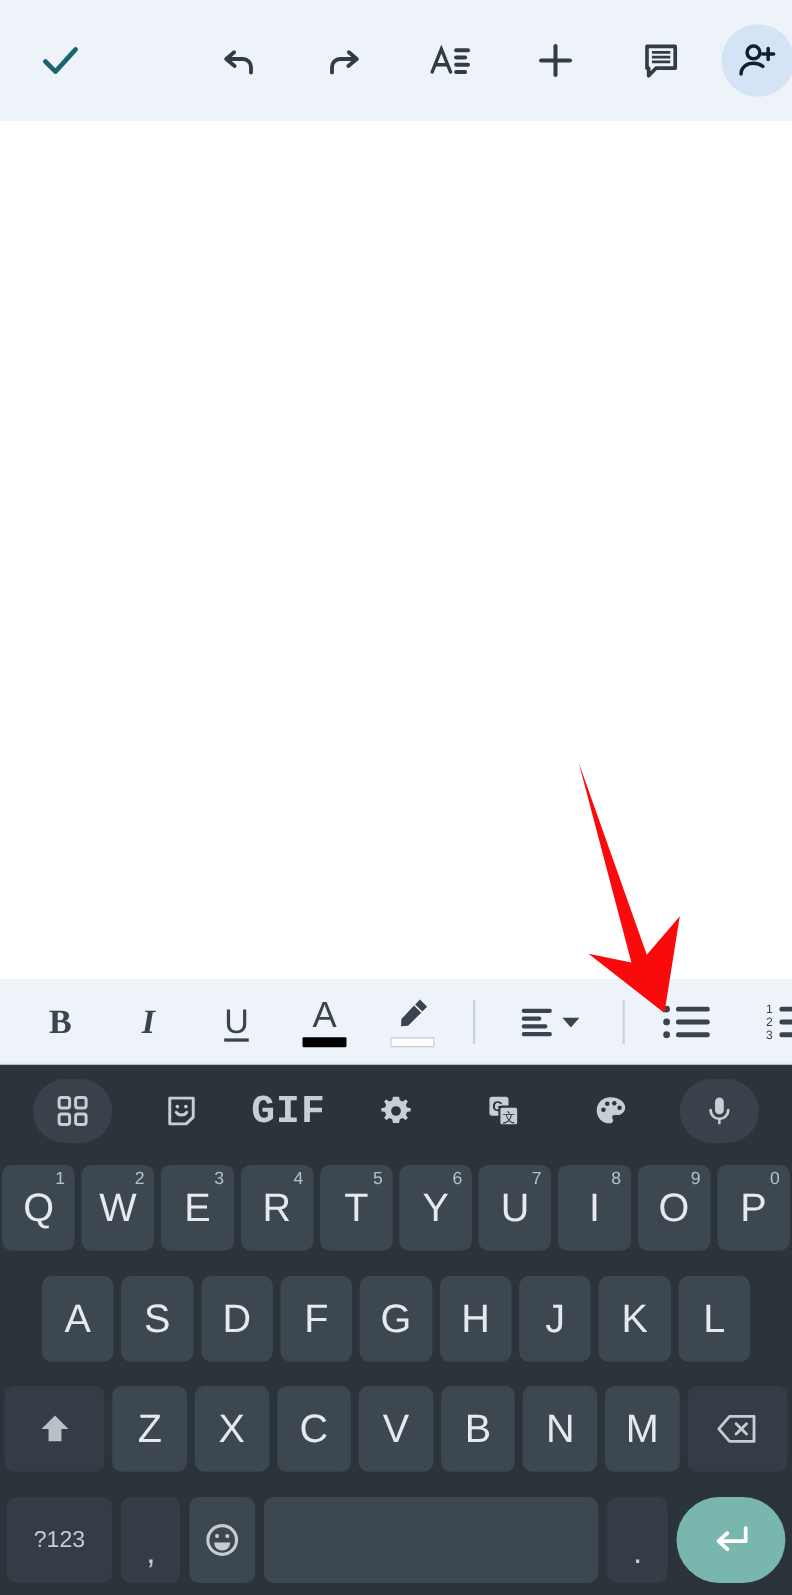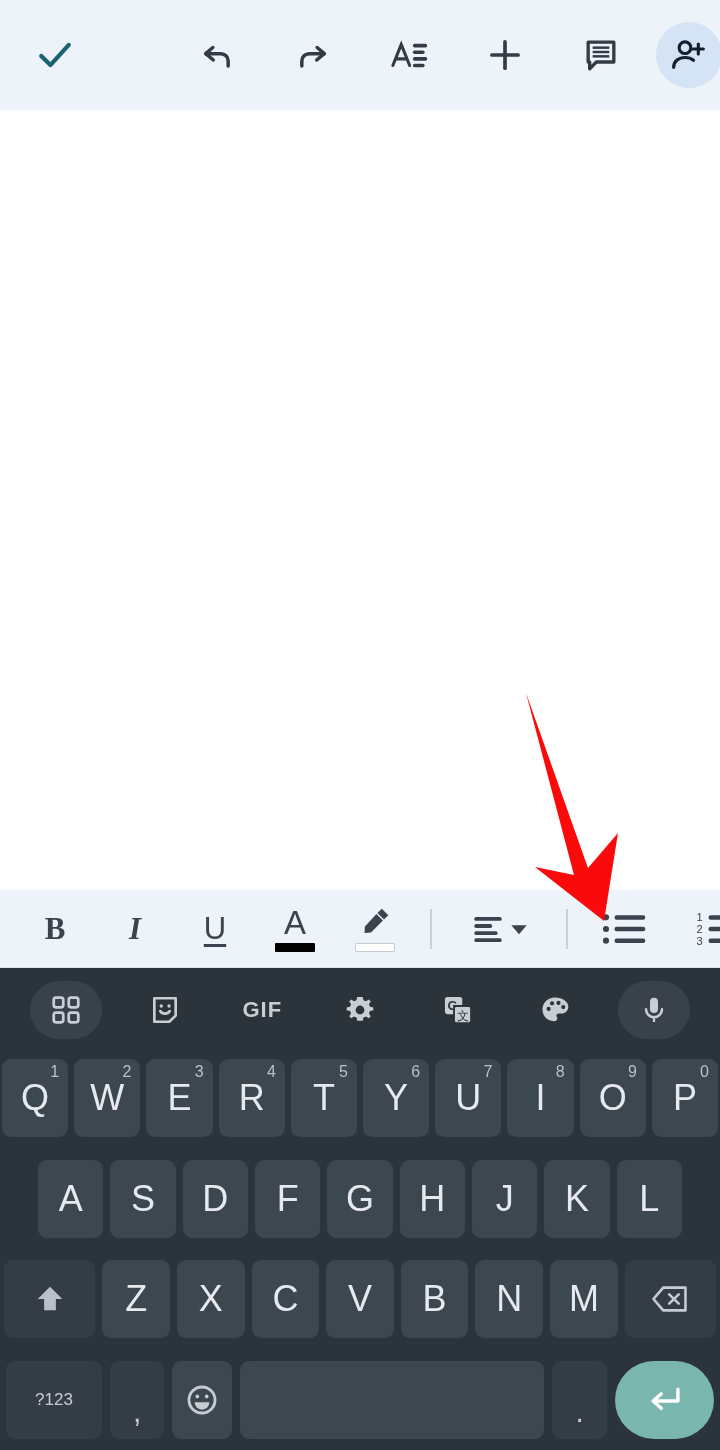--- a/index.html
+++ b/index.html
@@ -78,22 +78,22 @@
     display: flex; align-items: center; justify-content: space-around;
     padding: 0 16px;
   }
   .kb-tool {
     width: 70px; height: 58px;
     display: flex; align-items: center; justify-content: center;
     border-radius: 30px;
   }
   .kb-tool.pill { background: #39424b; width: 72px; height: 58px; }
   .kb-gif {
-    color: #c9ced4; font-size: 22px; font-weight: bold;
-    letter-spacing: 1px; font-family: Liberation Sans, sans-serif;
+    color: #c9ced4; font-size: 36px; font-weight: bold;
+    letter-spacing: 1px; font-family: Liberation Mono, monospace;
   }
 
   .kb-row { display: flex; justify-content: center; align-items: center; flex: 1 1 auto; }
   .kb-row.r1 { padding: 0 2px; gap: 6px; }
   .kb-row.r2 { padding: 0 38px; gap: 7px; }
   .kb-row.r3 { padding: 0 4px; gap: 7px; }
   .kb-row.r4 { padding: 0 6px; gap: 8px; }
 
   .key {
     background: #3d4750; border-radius: 9px;
@@ -102,21 +102,21 @@
     color: #e6eaee; font-size: 36px; font-weight: 300;
     flex: 1 1 0;
   }
   .key .sup {
     position: absolute; top: 4px; right: 9px;
     font-size: 16px; color: #b9c0c8; font-weight: 400;
   }
   .key.fn { background: #343d46; }
   .key.wide-shift { flex: 1.35 1 0; }
   .key.wide-back { flex: 1.35 1 0; }
-  .key.sym { flex: 1.45 1 0; background: #343d46; font-size: 17px; color: #c6ccd2; }
+  .key.sym { flex: 1.45 1 0; background: #343d46; font-size: 21px; color: #c6ccd2; }
   .key.comma, .key.period { flex: 0.82 1 0; background: #343d46; }
   .key.emoji { flex: 0.9 1 0; background: #3d4750; }
   .key.space { flex: 4.6 1 0; background: #3d4750; }
   .key.enter {
     flex: 1.5 1 0; background: #79b6ad; border-radius: 40px;
   }
   .punct { font-size: 30px; color: #c6ccd2; position: relative; top: 12px; }
 
   svg { display: block; }
 </style>

